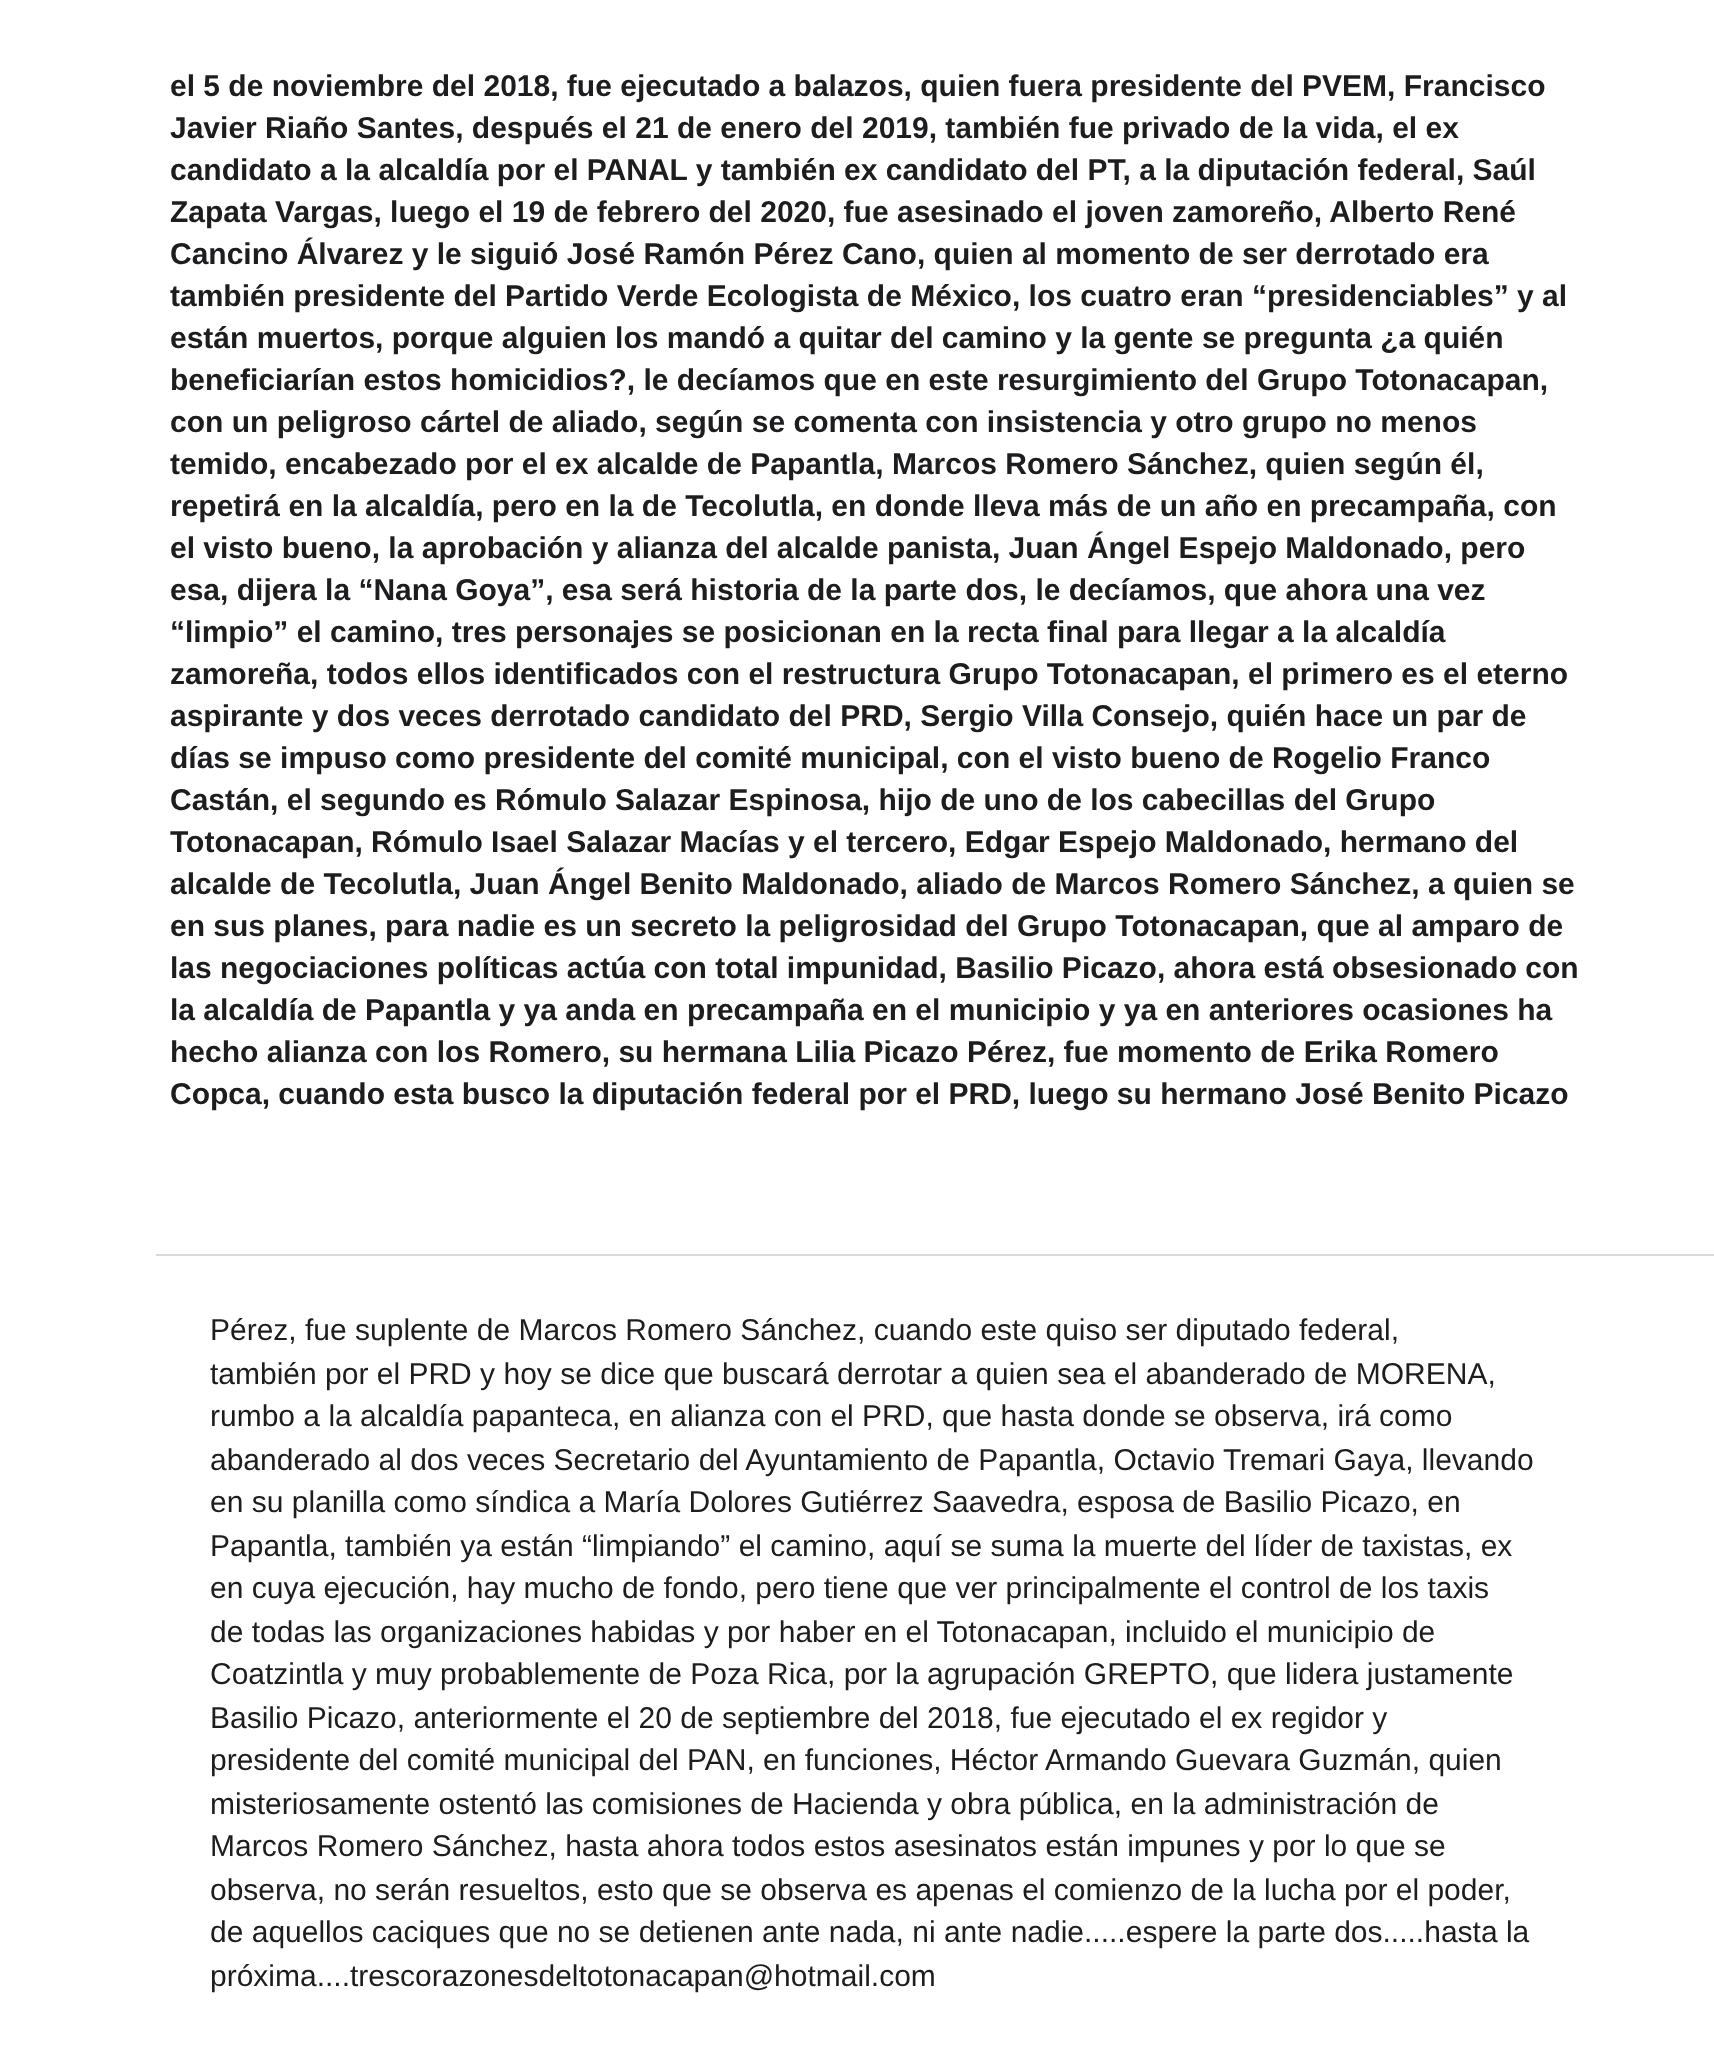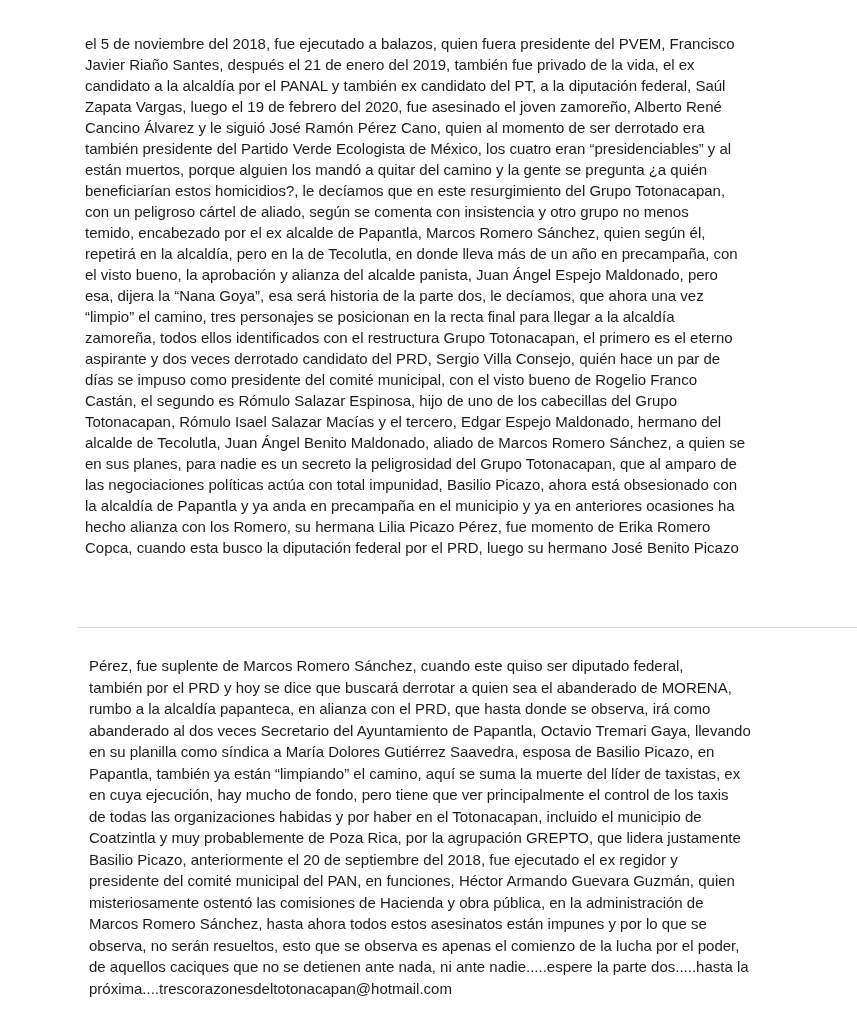--- a/index.html
+++ b/index.html
@@ -19,27 +19,28 @@
     position: absolute;
     font-size: 15px;
     font-weight: 400;
   }
   .para .line {
     white-space: nowrap;
   }
   .para1 {
     left: 85px;
     top: 33px;
+    font-weight: bold;
   }
   .para1 .line { line-height: 21px; }
   .para2 {
     left: 89px;
     top: 655px;
   }
-  .para2 .line { line-height: 21.5px; }
+  .para2 .line { line-height: 21.5px; margin-left: 16px; }
   .divider {
     position: absolute;
     left: 78px;
     right: 0;
     top: 627px;
     height: 1px;
     background: var(--divider-color, #d9d9d9);
   }
 </style>
 </head>

